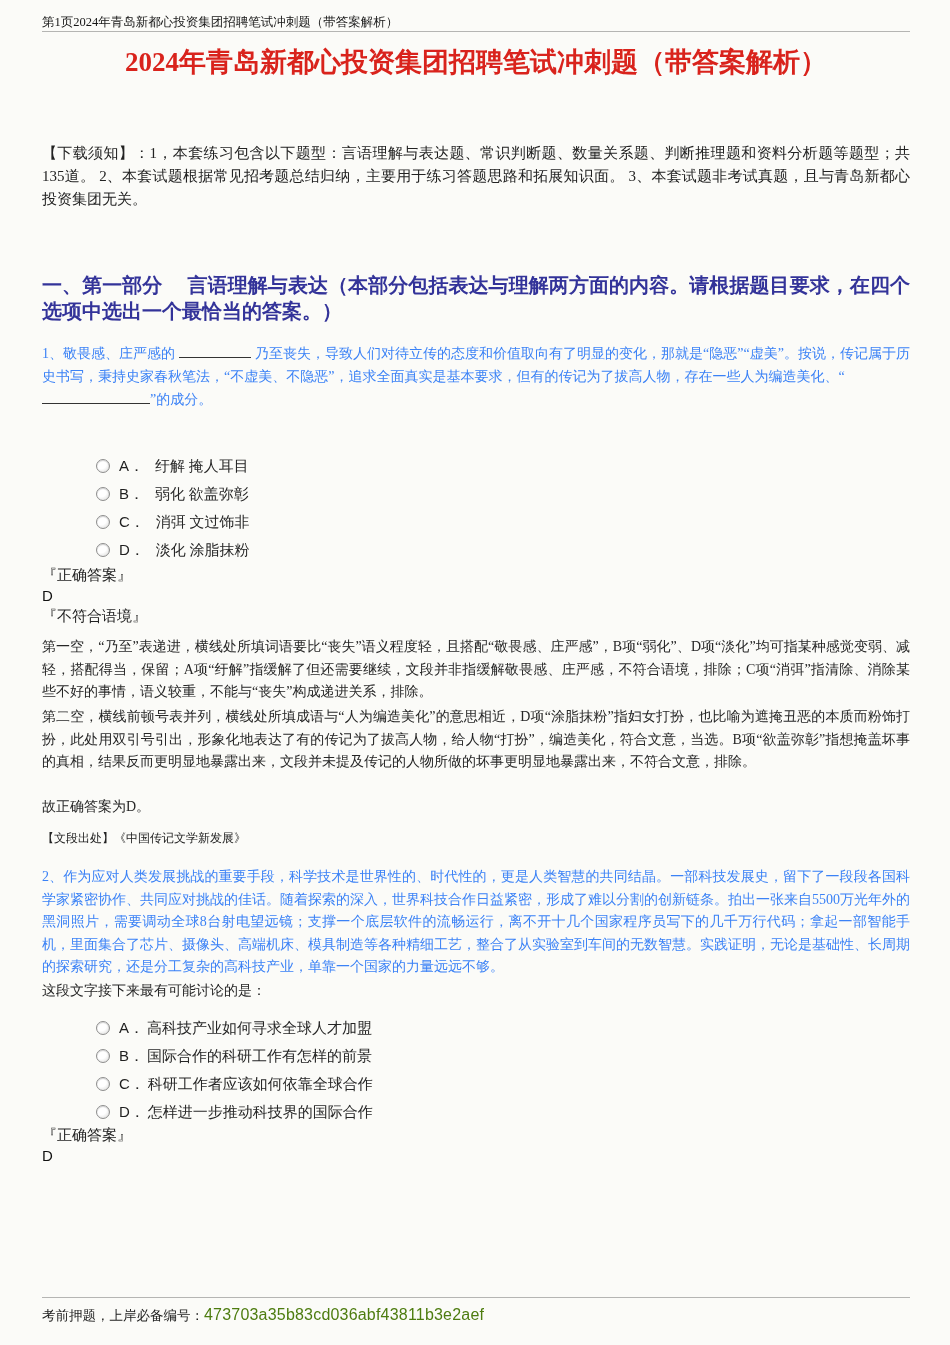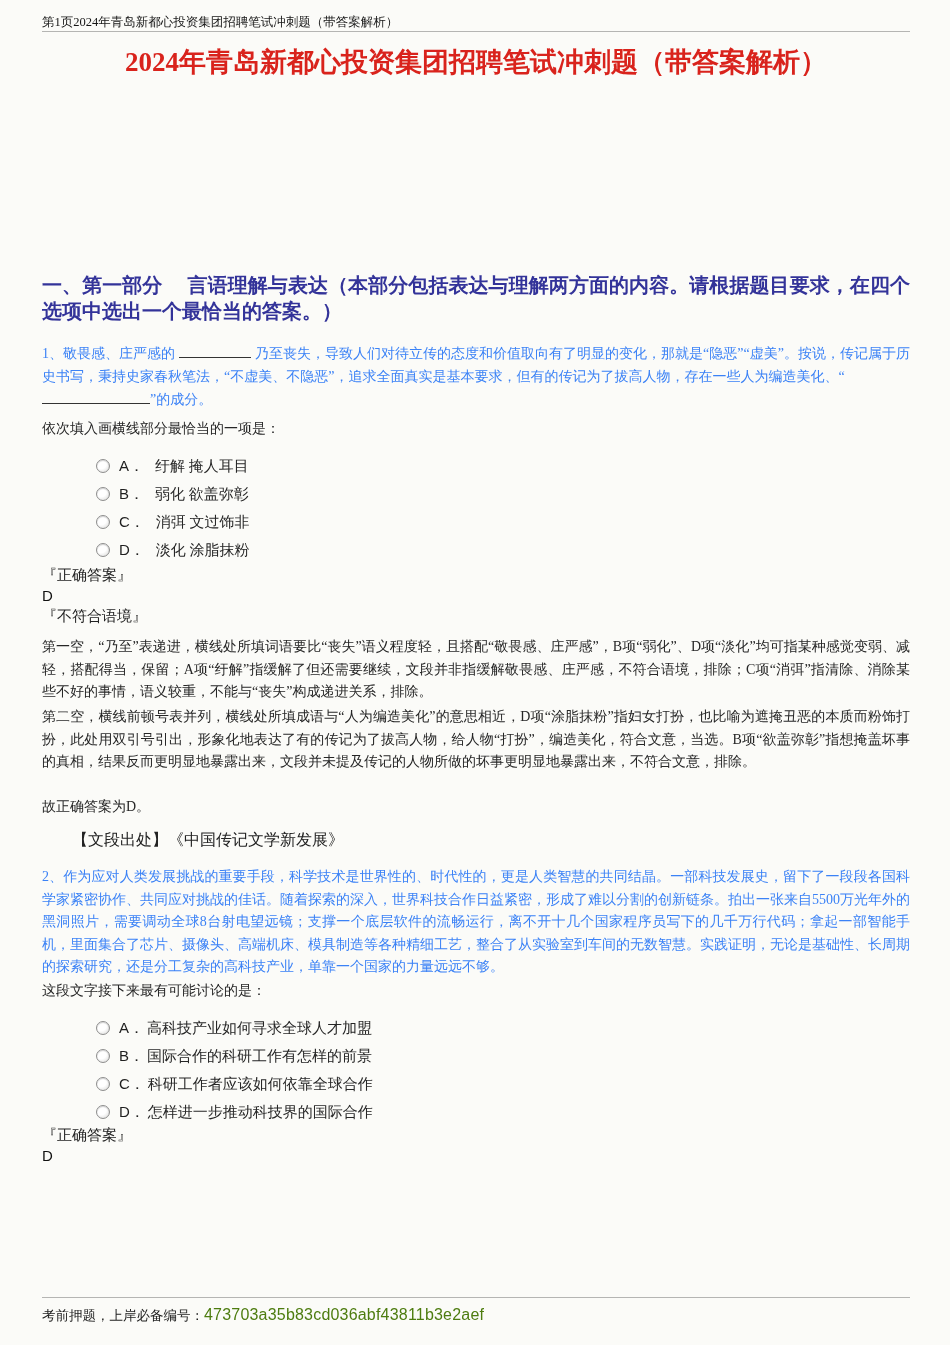--- a/index.html
+++ b/index.html
@@ -58,21 +58,21 @@
   .opt-text{font-size:15px;color:#262626;margin-left:3px;}
   .opts1 .opt-text{margin-left:11px;}
 
   
   .ansblk{font-size:15px;line-height:19px;color:#222;}
   .ans1{top:566px;}
   .ans2{top:1126px;}
   .ans-letter{font-family:"Liberation Sans",sans-serif;font-size:15px;color:#111;margin:1px 0 2px 0;}
 
   .conclusion{top:798px;font-size:14px;color:#262626;}
-  .source{top:830px;font-size:16px;color:#222;margin-left:30px;}
+  .source{top:830px;font-size:12px;color:#222;}
 
   
   .footer-rule{top:1297px;border-top:1px solid #b5b5b3;height:0;}
   .footer{top:1306px;display:flex;align-items:baseline;}
   .footer-left{font-size:13.5px;color:#1c1c1c;}
   .footer-right{font-size:13.5px;color:#1c1c1c;display:flex;align-items:baseline;}
   .code-value{font-family:"Liberation Sans",sans-serif;font-size:16px;color:#4d7c0f;letter-spacing:.2px;}
 </style>
 </head>
 <body>
@@ -80,29 +80,29 @@
 <div class="page">
 
   <div class="blk hdr">
     <span>第1页</span>
     <span>2024年青岛新都心投资集团招聘笔试冲刺题（带答案解析）</span>
   </div>
   <div class="blk hdr-rule"></div>
 
   <div class="blk main-title" style="color:#d9231c;">2024年青岛新都心投资集团招聘笔试冲刺题（带答案解析）</div>
 
+  <div class="blk notice">【下载须知】：1，本套练习包含以下题型：言语理解与表达题、常识判断题、数量关系题、判断推理题和资料分析题等题型；共135道。 2、本套试题根据常见招考题总结归纳，主要用于练习答题思路和拓展知识面。 3、本套试题非考试真题，且与青岛新都心投资集团无关。</div>
 
   <div class="blk sec-head" style="color:#333399;">一、第一部分　 言语理解与表达（本部分包括表达与理解两方面的内容。请根据题目要求，在四个选项中选出一个最恰当的答案。）</div>
 
   <div class="blk stem q1-stem">
     <span>1、敬畏感、庄严感的</span><span class="blank w1"></span><span>乃至丧失，导致人们对待立传的态度和价值取向有了明显的变化，那就是“隐恶”“虚美”。按说，传记属于历史书写，秉持史家春秋笔法，“不虚美、不隐恶”，追求全面真实是基本要求，但有的传记为了拔高人物，存在一些人为编造美化、“</span><br>
     <span class="blank w2"></span><span>”的成分。</span>
   </div>
 
-  <div class="blk prompt prompt1">依次填入画横线部分最恰当的一项是：</div>
 
   <div class="blk opts opts1">
     <div class="opt-row">
       <span class="radio"></span>
       <span class="opt-letter">A．</span>
       <span class="opt-text">纡解 掩人耳目</span>
     </div>
     <div class="opt-row">
       <span class="radio"></span>
       <span class="opt-letter">B．</span>

